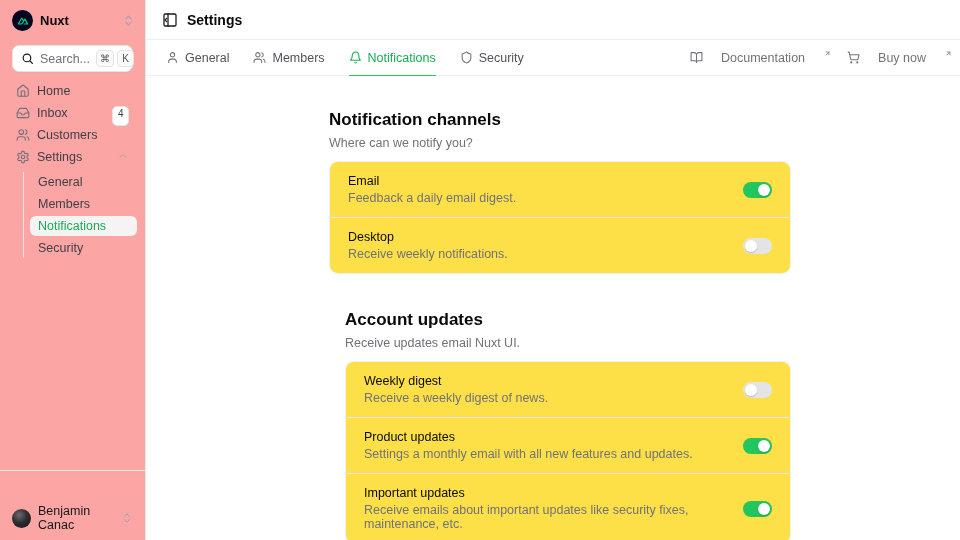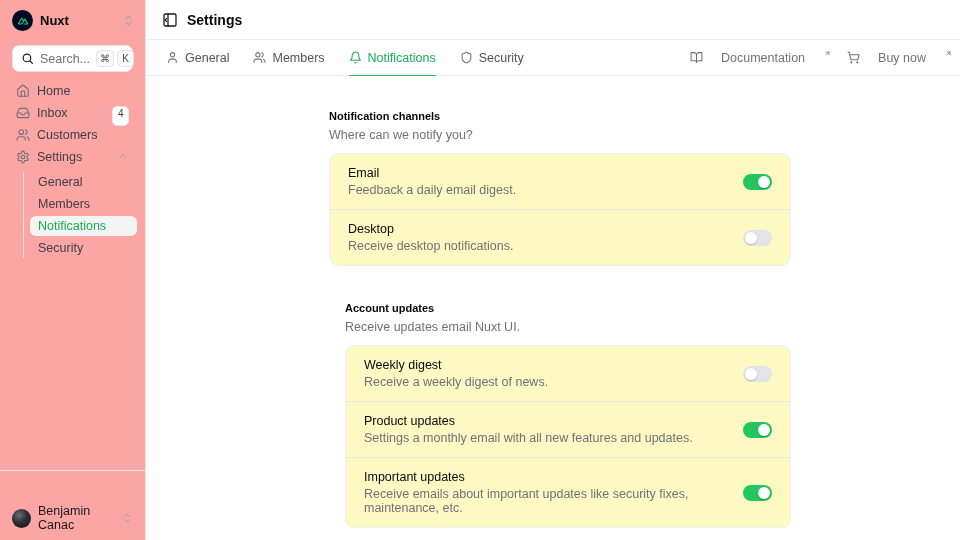--- a/index.html
+++ b/index.html
@@ -106,24 +106,24 @@
     font-size:12.5px; font-weight:500; cursor:pointer;
   }
   .tbtn .icon { color:#71717a; }
 
   .content { flex:1; overflow:auto; }
   .col { width:462px; margin-left:183px; }
 
   .section { }
   .section-1 { margin-top:34px; }
   .section-2 { margin-top:36px;padding-left:16px; }
-  .sec-title { font-size:11px; font-weight:700; color:#09090b; }
+  .sec-title { font-size:17px; font-weight:700; color:#09090b; }
   .sec-sub { margin-top:6px; font-size:12.5px; color:#71717a; }
   .card {
-    margin-top:11px; background:#fef9c3; border:1px solid #efeff2;
+    margin-top:11px; background:#fde047; border:1px solid #efeff2;
     border-radius:9px; overflow:hidden;
   }
   .row {
     display:flex; align-items:center; gap:16px; padding:12px 18px;
   }
   .row + .row { border-top:1px solid #e8e8ec; }
   .row-text { flex:1; }
   .row-title { font-size:12.5px; font-weight:500; color:#09090b; }
   .row-desc { margin-top:3px; font-size:12.5px; color:#71717a; }
 
@@ -412,21 +412,21 @@
             <div class="row">
               <div class="row-text">
                 <div class="row-title">Email</div>
                 <div class="row-desc">Feedback a daily email digest.</div>
               </div>
               <div class="toggle on"></div>
             </div>
             <div class="row">
               <div class="row-text">
                 <div class="row-title">Desktop</div>
-                <div class="row-desc">Receive desktop notifications.</div>
+                <div class="row-desc">Receive weekly notifications.</div>
               </div>
               <div class="toggle"></div>
             </div>
           </div>
         </section>
 
         <section class="section section-2">
           <h2 class="sec-title">Account updates</h2>
           <p class="sec-sub">Receive updates email Nuxt UI.</p>
           <div class="card">

